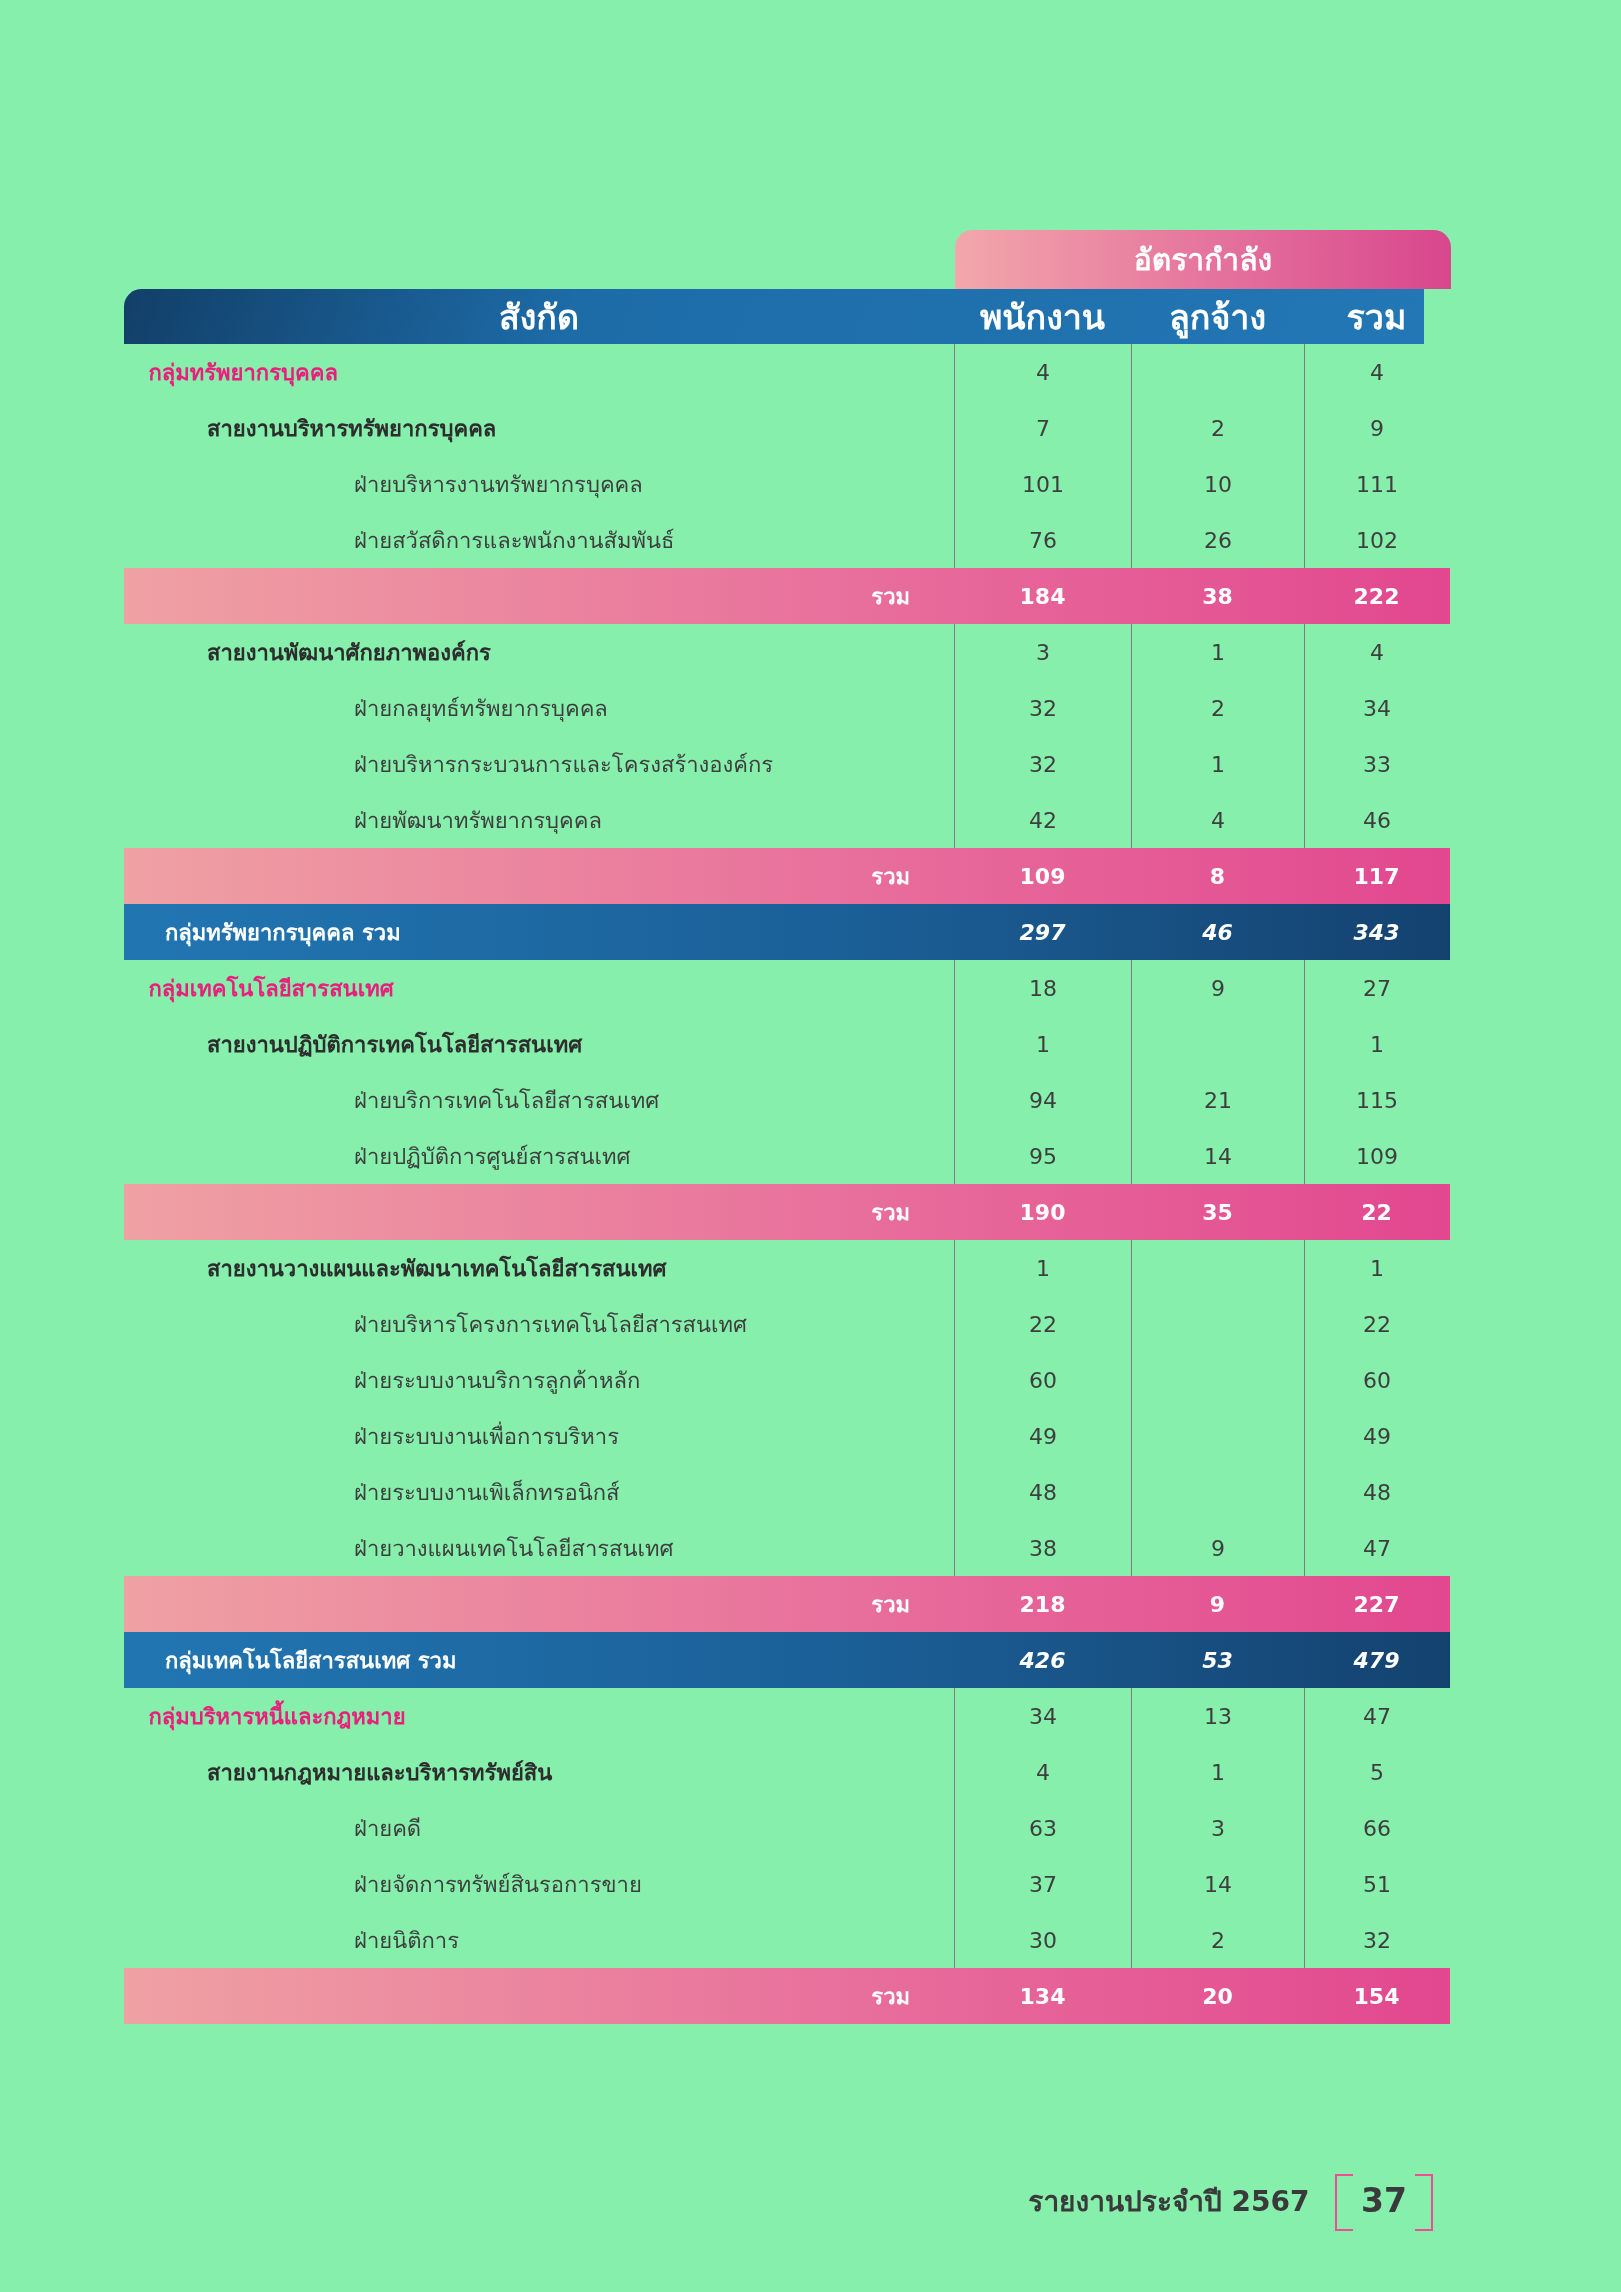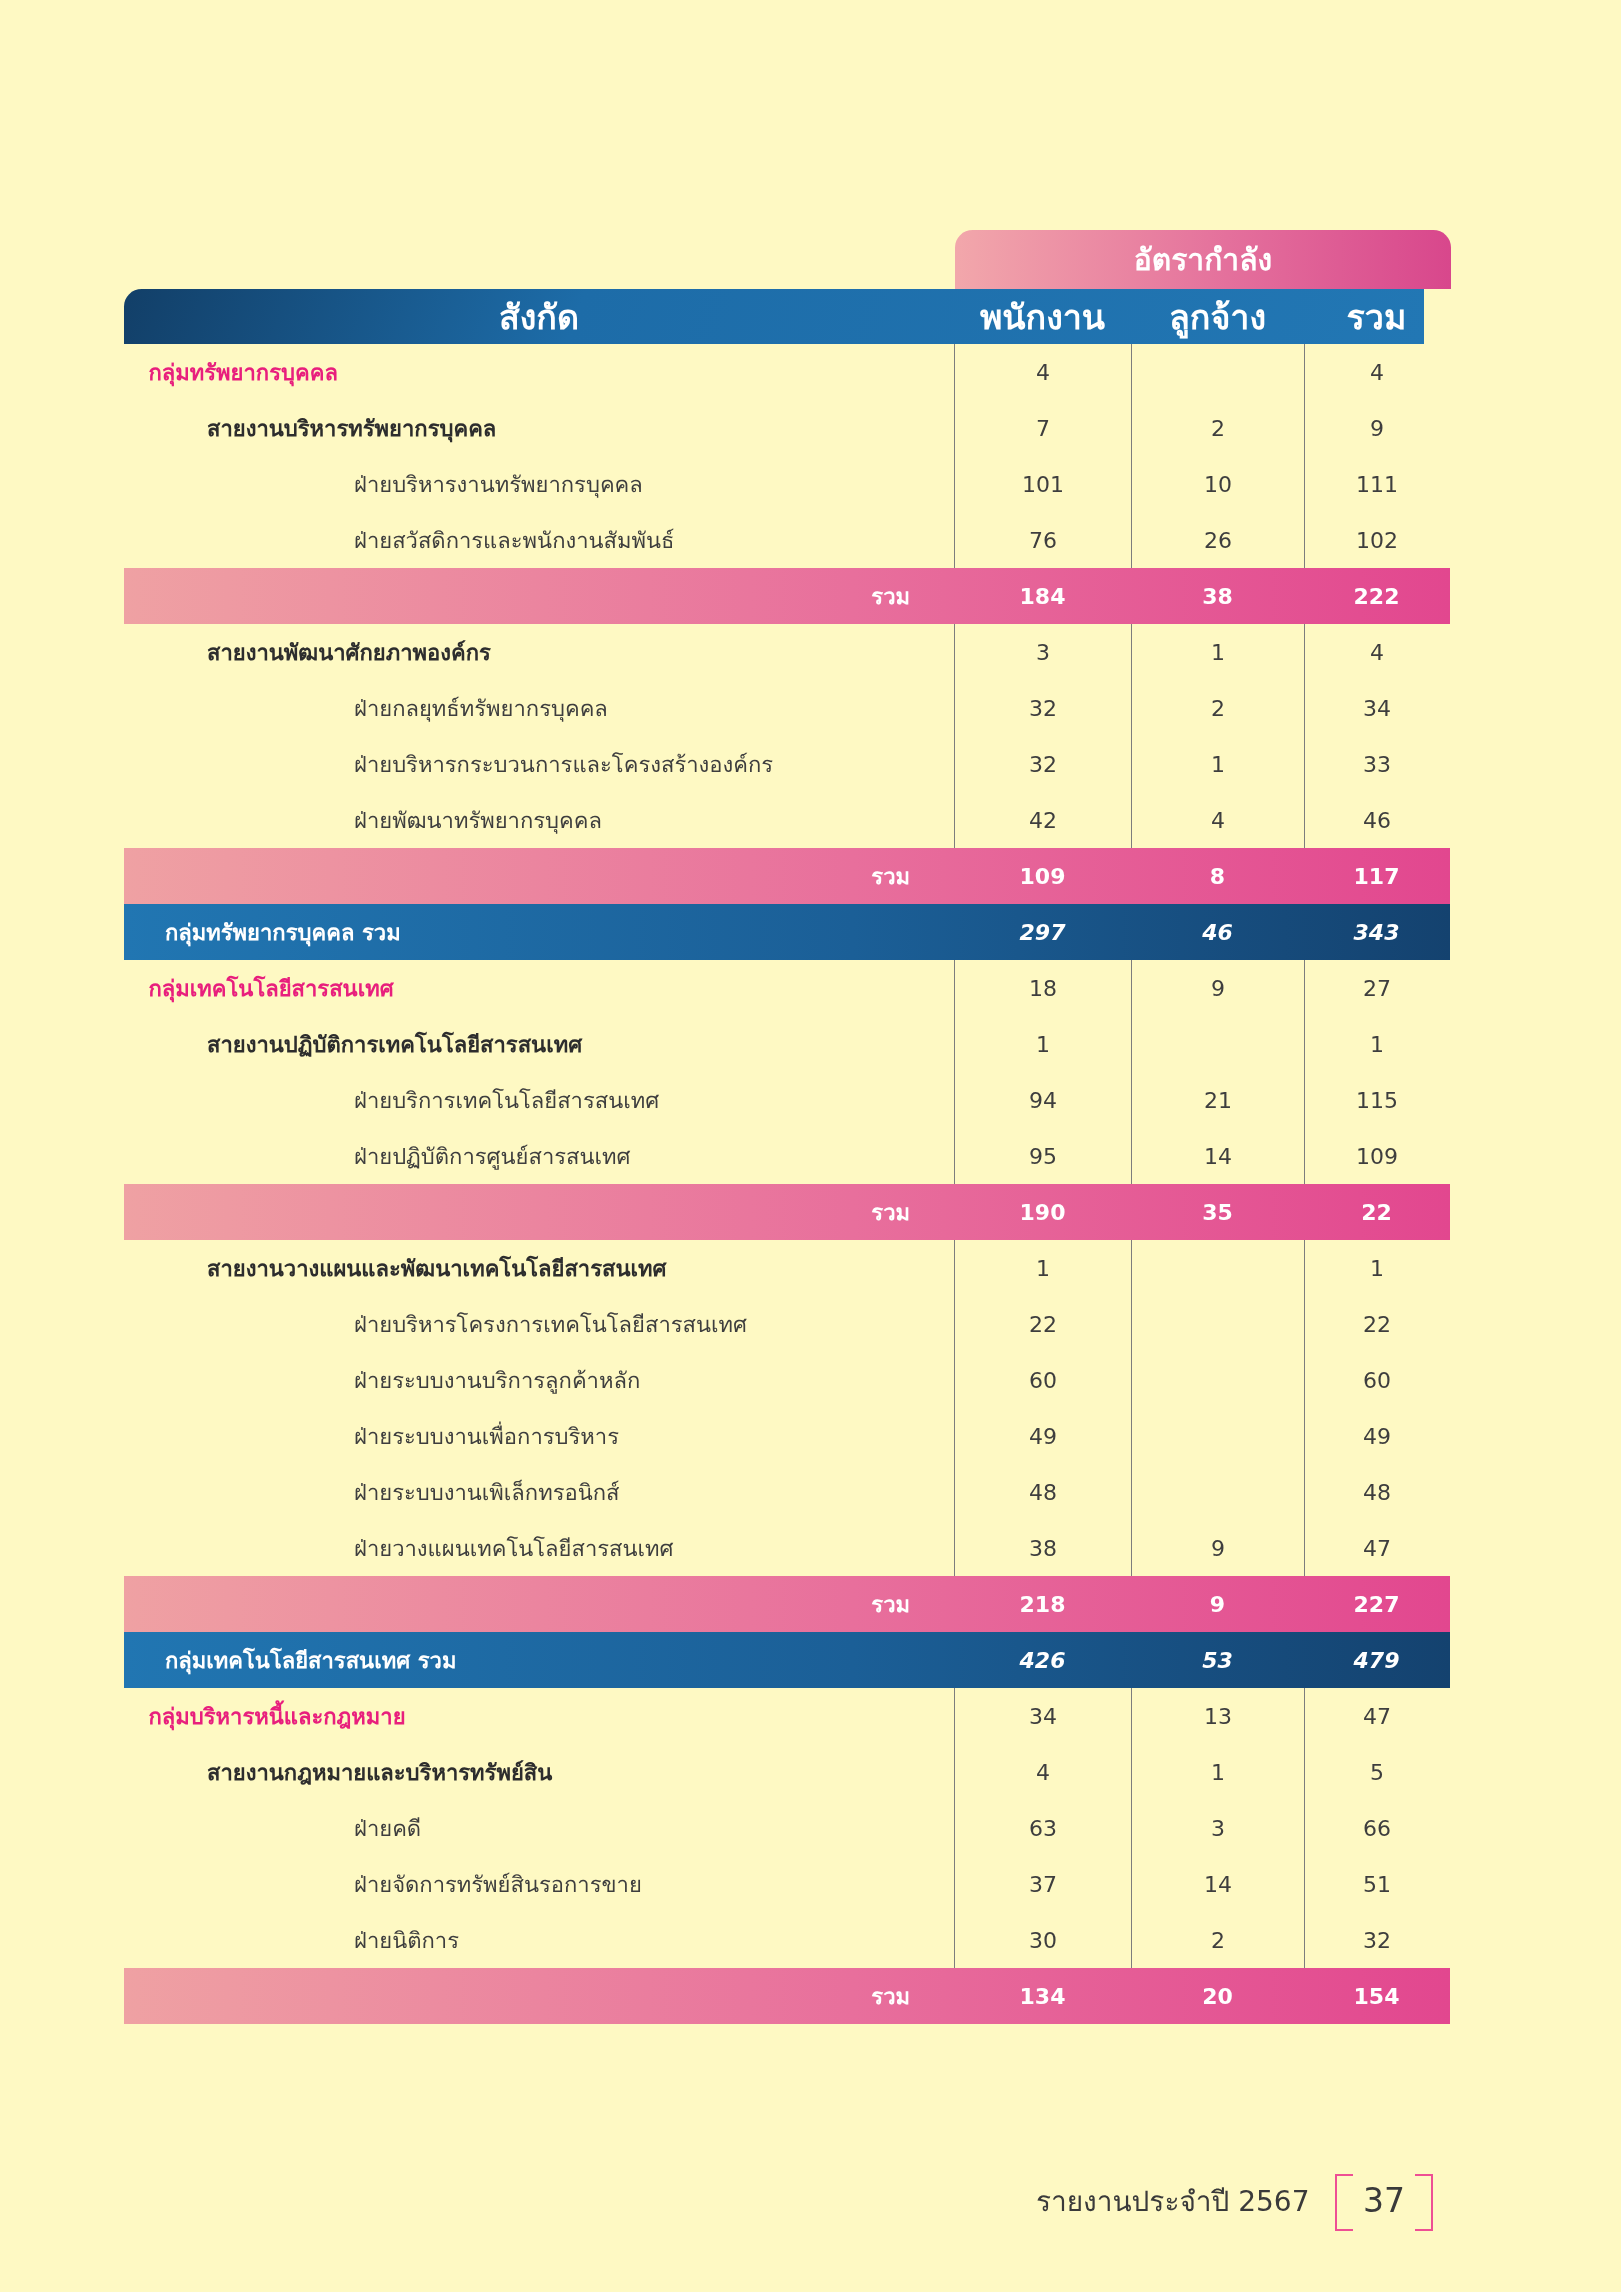--- a/index.html
+++ b/index.html
@@ -2,21 +2,21 @@
 <html><head>
 <meta charset="utf-8">
 <style>
   * { margin:0; padding:0; box-sizing:border-box; }
   html,body { background:#ffffff; }
   body { font-family:"DejaVu Sans","Liberation Sans",sans-serif; }
 
   .page {
     position:relative;
     width:1621px; height:2293px;
-    background:#fef9c3;
+    background:#86efac;
     overflow:hidden;
   }
 
   
   .banner {
     position:absolute; left:955px; top:230px;
     width:496px; height:59px;
     border-radius:17.6px 17.6px 0 0;
     background:linear-gradient(90deg,#f2a7ab 0%,#e4709c 55%,#d8478c 100%);
     display:flex; align-items:center; justify-content:center;
@@ -64,21 +64,21 @@
 
   .row.grouptotal {
     background:linear-gradient(90deg,#2176b2 0%,#1b5f97 55%,#14426f 100%);
   }
   .row.grouptotal .label { color:#ffffff; font-weight:bold; padding-left:41px; }
   .row.grouptotal .num { color:#ffffff; font-weight:600;font-style:italic; }
 
   
   .footer {
     position:absolute; top:2174px; right:188px;
-    display:flex; align-items:center; gap:25.5px;
+    display:flex; align-items:center; gap:25.5px;font-weight:bold;
   }
   .footer-text { font-size:28px; color:#3a3a3a; }
   .bracket {
     position:relative;
     width:98px; height:53px;
     display:flex; align-items:center; justify-content:center;
   }
   .bracket::before {
     content:""; position:absolute; left:0; top:0;
     width:15.7px; height:100%;

